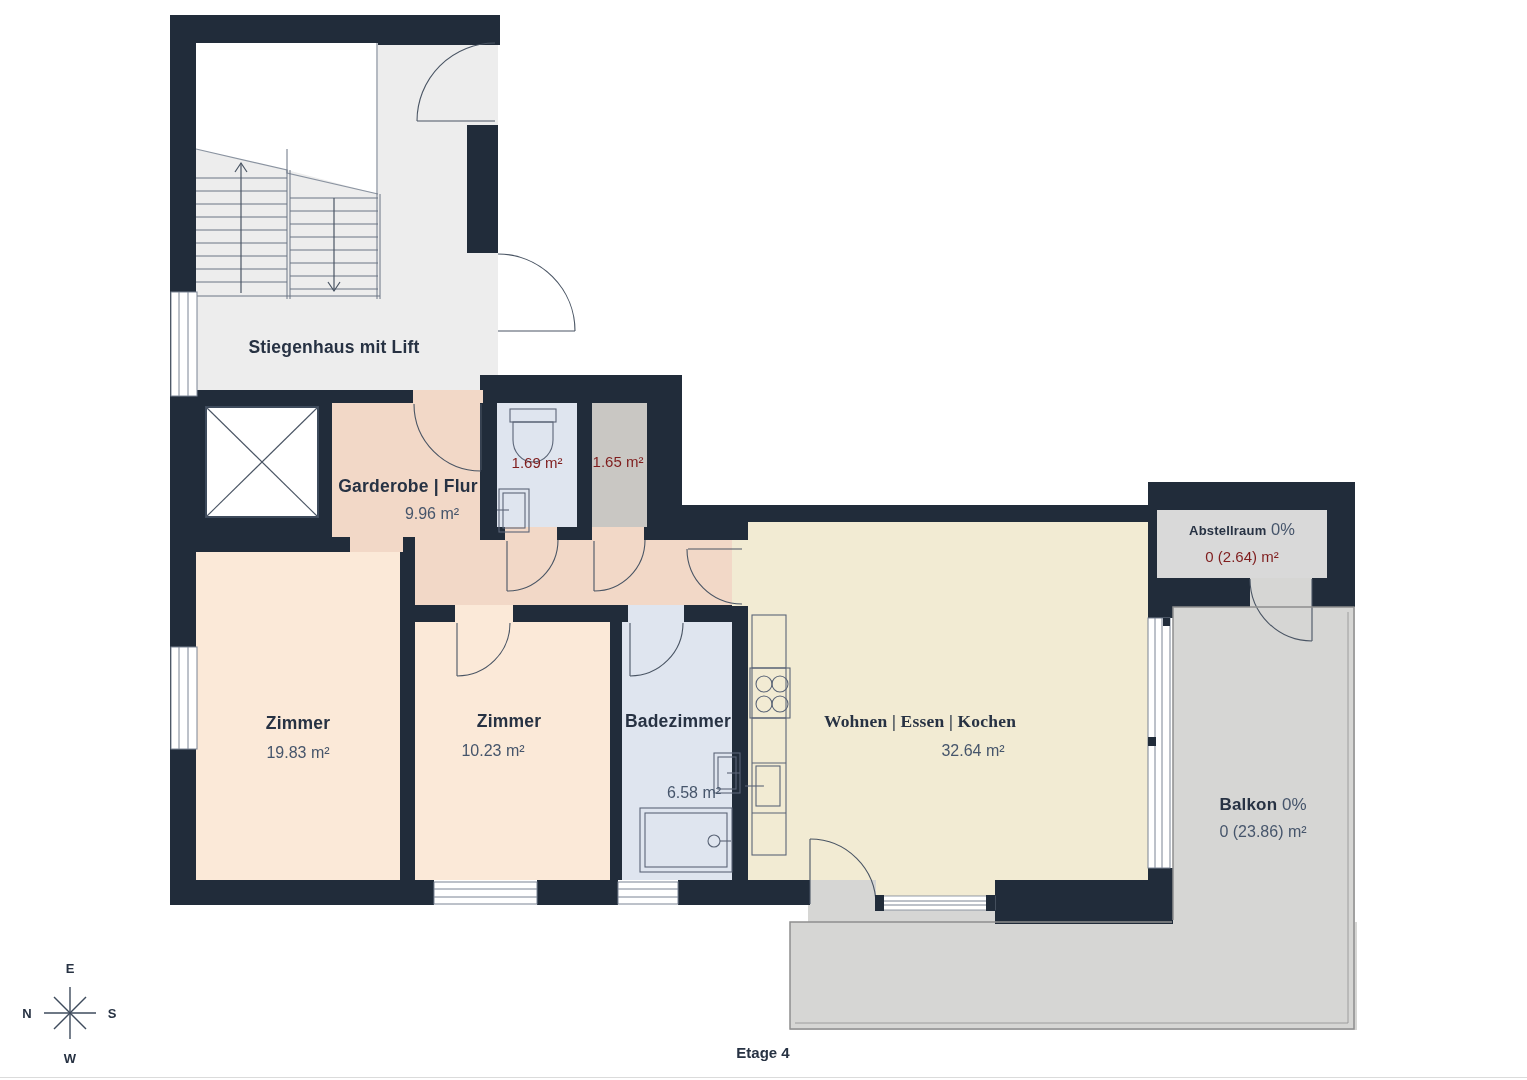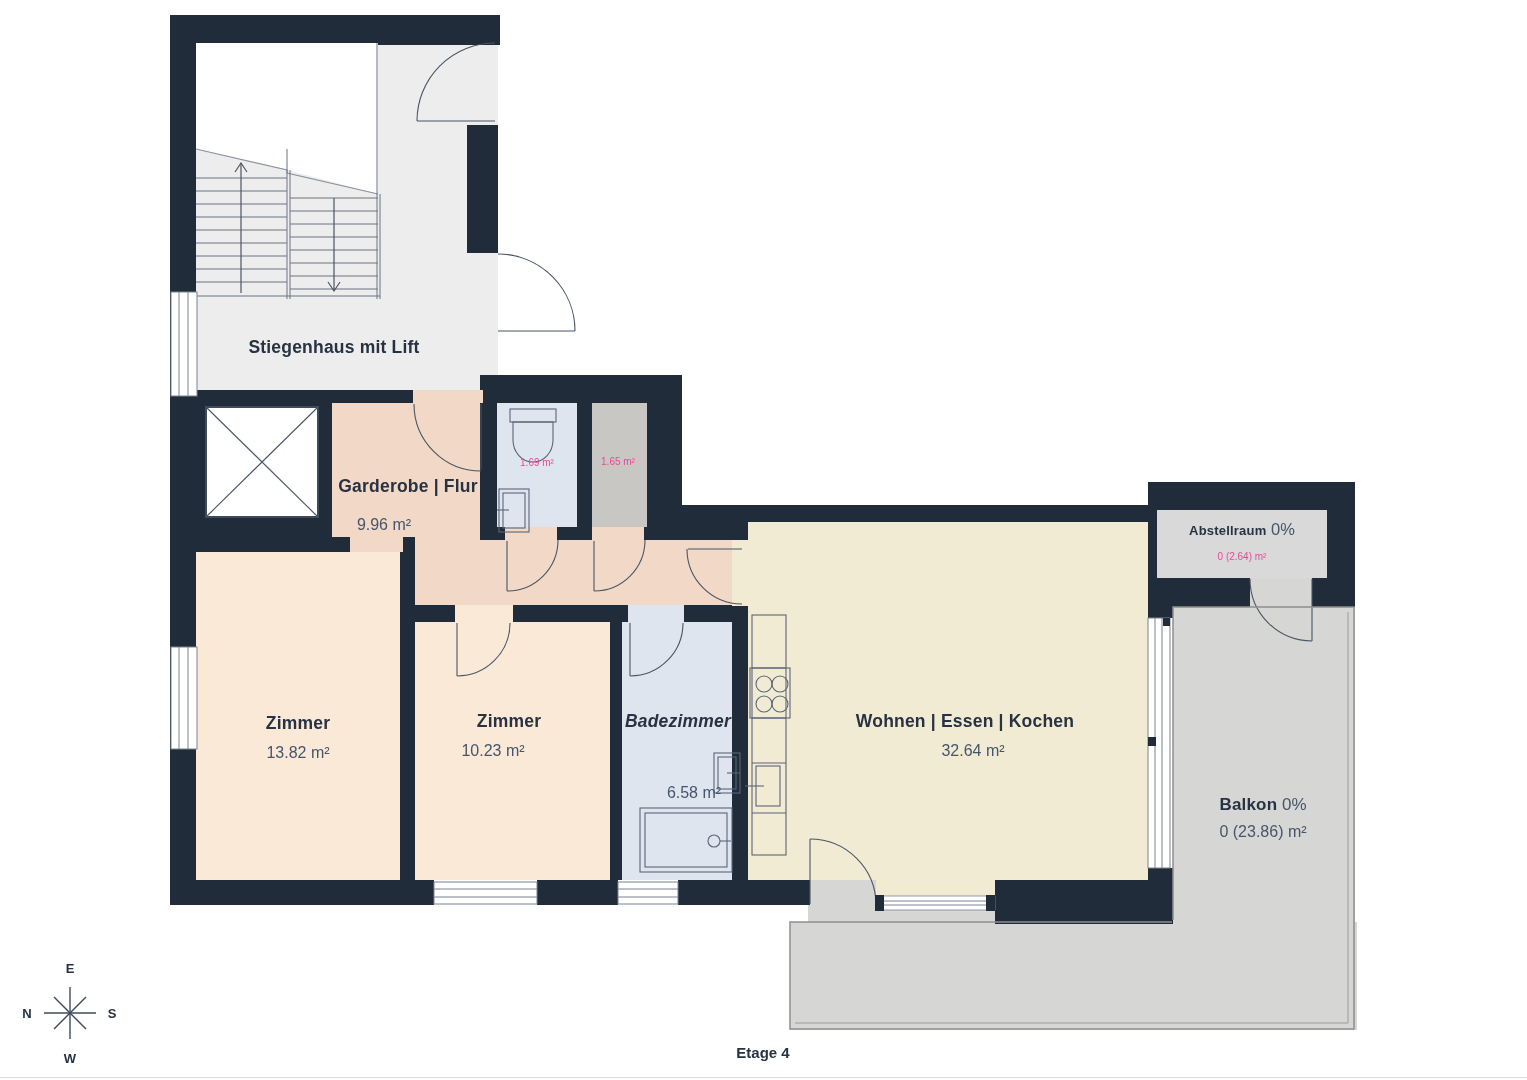--- a/index.html
+++ b/index.html
@@ -5,21 +5,21 @@
   html,body{margin:0;padding:0;background:#ffffff;}
   body{font-family:"Liberation Sans", sans-serif;}
   #plan{position:relative;width:1527px;height:1080px;background:#ffffff;overflow:hidden;}
   .w{position:absolute;background:#212C3A;}
   .room{position:absolute;}
   .op{position:absolute;}
   svg.ovl{position:absolute;left:0;top:0;pointer-events:none;}
   .lbl{position:absolute;transform:translate(-50%,-50%);white-space:nowrap;}
   .rname{font-weight:bold;font-size:17.5px;color:#273243;letter-spacing:.2px;}
   .rarea{font-size:16px;color:#46556B;}
-  .small{font-size:10px;color:#ec4899;}
+  .small{font-size:15px;color:#7f1d1d;}
   .pct{font-weight:normal;color:#46556B;}
   .compass-lbl{font-weight:bold;font-size:13px;color:#273243;}
   .pageline{position:absolute;left:0;top:1077px;width:1527px;height:1px;background:#DBDBDB;}
 </style>
 </head>
 <body>
 
 <div id="plan">
 
   <div class="room" style="left:196px;top:43px;width:302px;height:347px;background:#EDEDED;"></div>
@@ -219,35 +219,35 @@
       <line x1="70" y1="987" x2="70" y2="1039"></line>
       <line x1="44" y1="1013" x2="96" y2="1013"></line>
       <line x1="54" y1="997" x2="86" y2="1029"></line>
       <line x1="86" y1="997" x2="54" y2="1029"></line>
     </g>
   </svg>
 
   <div class="lbl rname" style="left:334px;top:347px;">Stiegenhaus mit Lift</div>
 
   <div class="lbl rname" style="left:408px;top:486px;">Garderobe | Flur</div>
-  <div class="lbl rarea" style="left:384px;top:514px;margin-top:11px;">9.96 m²</div>
+  <div class="lbl rarea" style="left:432px;top:514px;">9.96 m²</div>
 
   <div class="lbl small" style="left:537px;top:462px;">1.69 m²</div>
   <div class="lbl small" style="left:618px;top:461px;">1.65 m²</div>
 
   <div class="lbl rname" style="left:298px;top:723px;">Zimmer</div>
-  <div class="lbl rarea" style="left:298px;top:753px;">13.82 m²</div>
+  <div class="lbl rarea" style="left:298px;top:753px;">19.83 m²</div>
 
   <div class="lbl rname" style="left:509px;top:721px;">Zimmer</div>
   <div class="lbl rarea" style="left:493px;top:751px;">10.23 m²</div>
 
-  <div class="lbl rname" style="left:678px;top:721px;font-style:italic;">Badezimmer</div>
+  <div class="lbl rname" style="left:678px;top:721px;">Badezimmer</div>
   <div class="lbl rarea" style="left:678px;top:793px;margin-left:16px;">6.58 m²</div>
 
-  <div class="lbl rname" style="left:965px;top:721px;">Wohnen | Essen | Kochen</div>
+  <div class="lbl rname" style="left:920px;top:721px;font-family:Liberation Serif, serif;">Wohnen | Essen | Kochen</div>
   <div class="lbl rarea" style="left:973px;top:751px;">32.64 m²</div>
 
   <div class="lbl" style="left:1242px;top:529px;font-size:16.5px;">
     <span class="rname" style="font-size:13px;">Abstellraum</span>
     <span class="pct">0%</span>
   </div>
   <div class="lbl small" style="left:1242px;top:556px;">0 (2.64) m²</div>
 
   <div class="lbl" style="left:1263px;top:805px;font-size:17px;">
     <span class="rname" style="font-size:17px;">Balkon</span>

